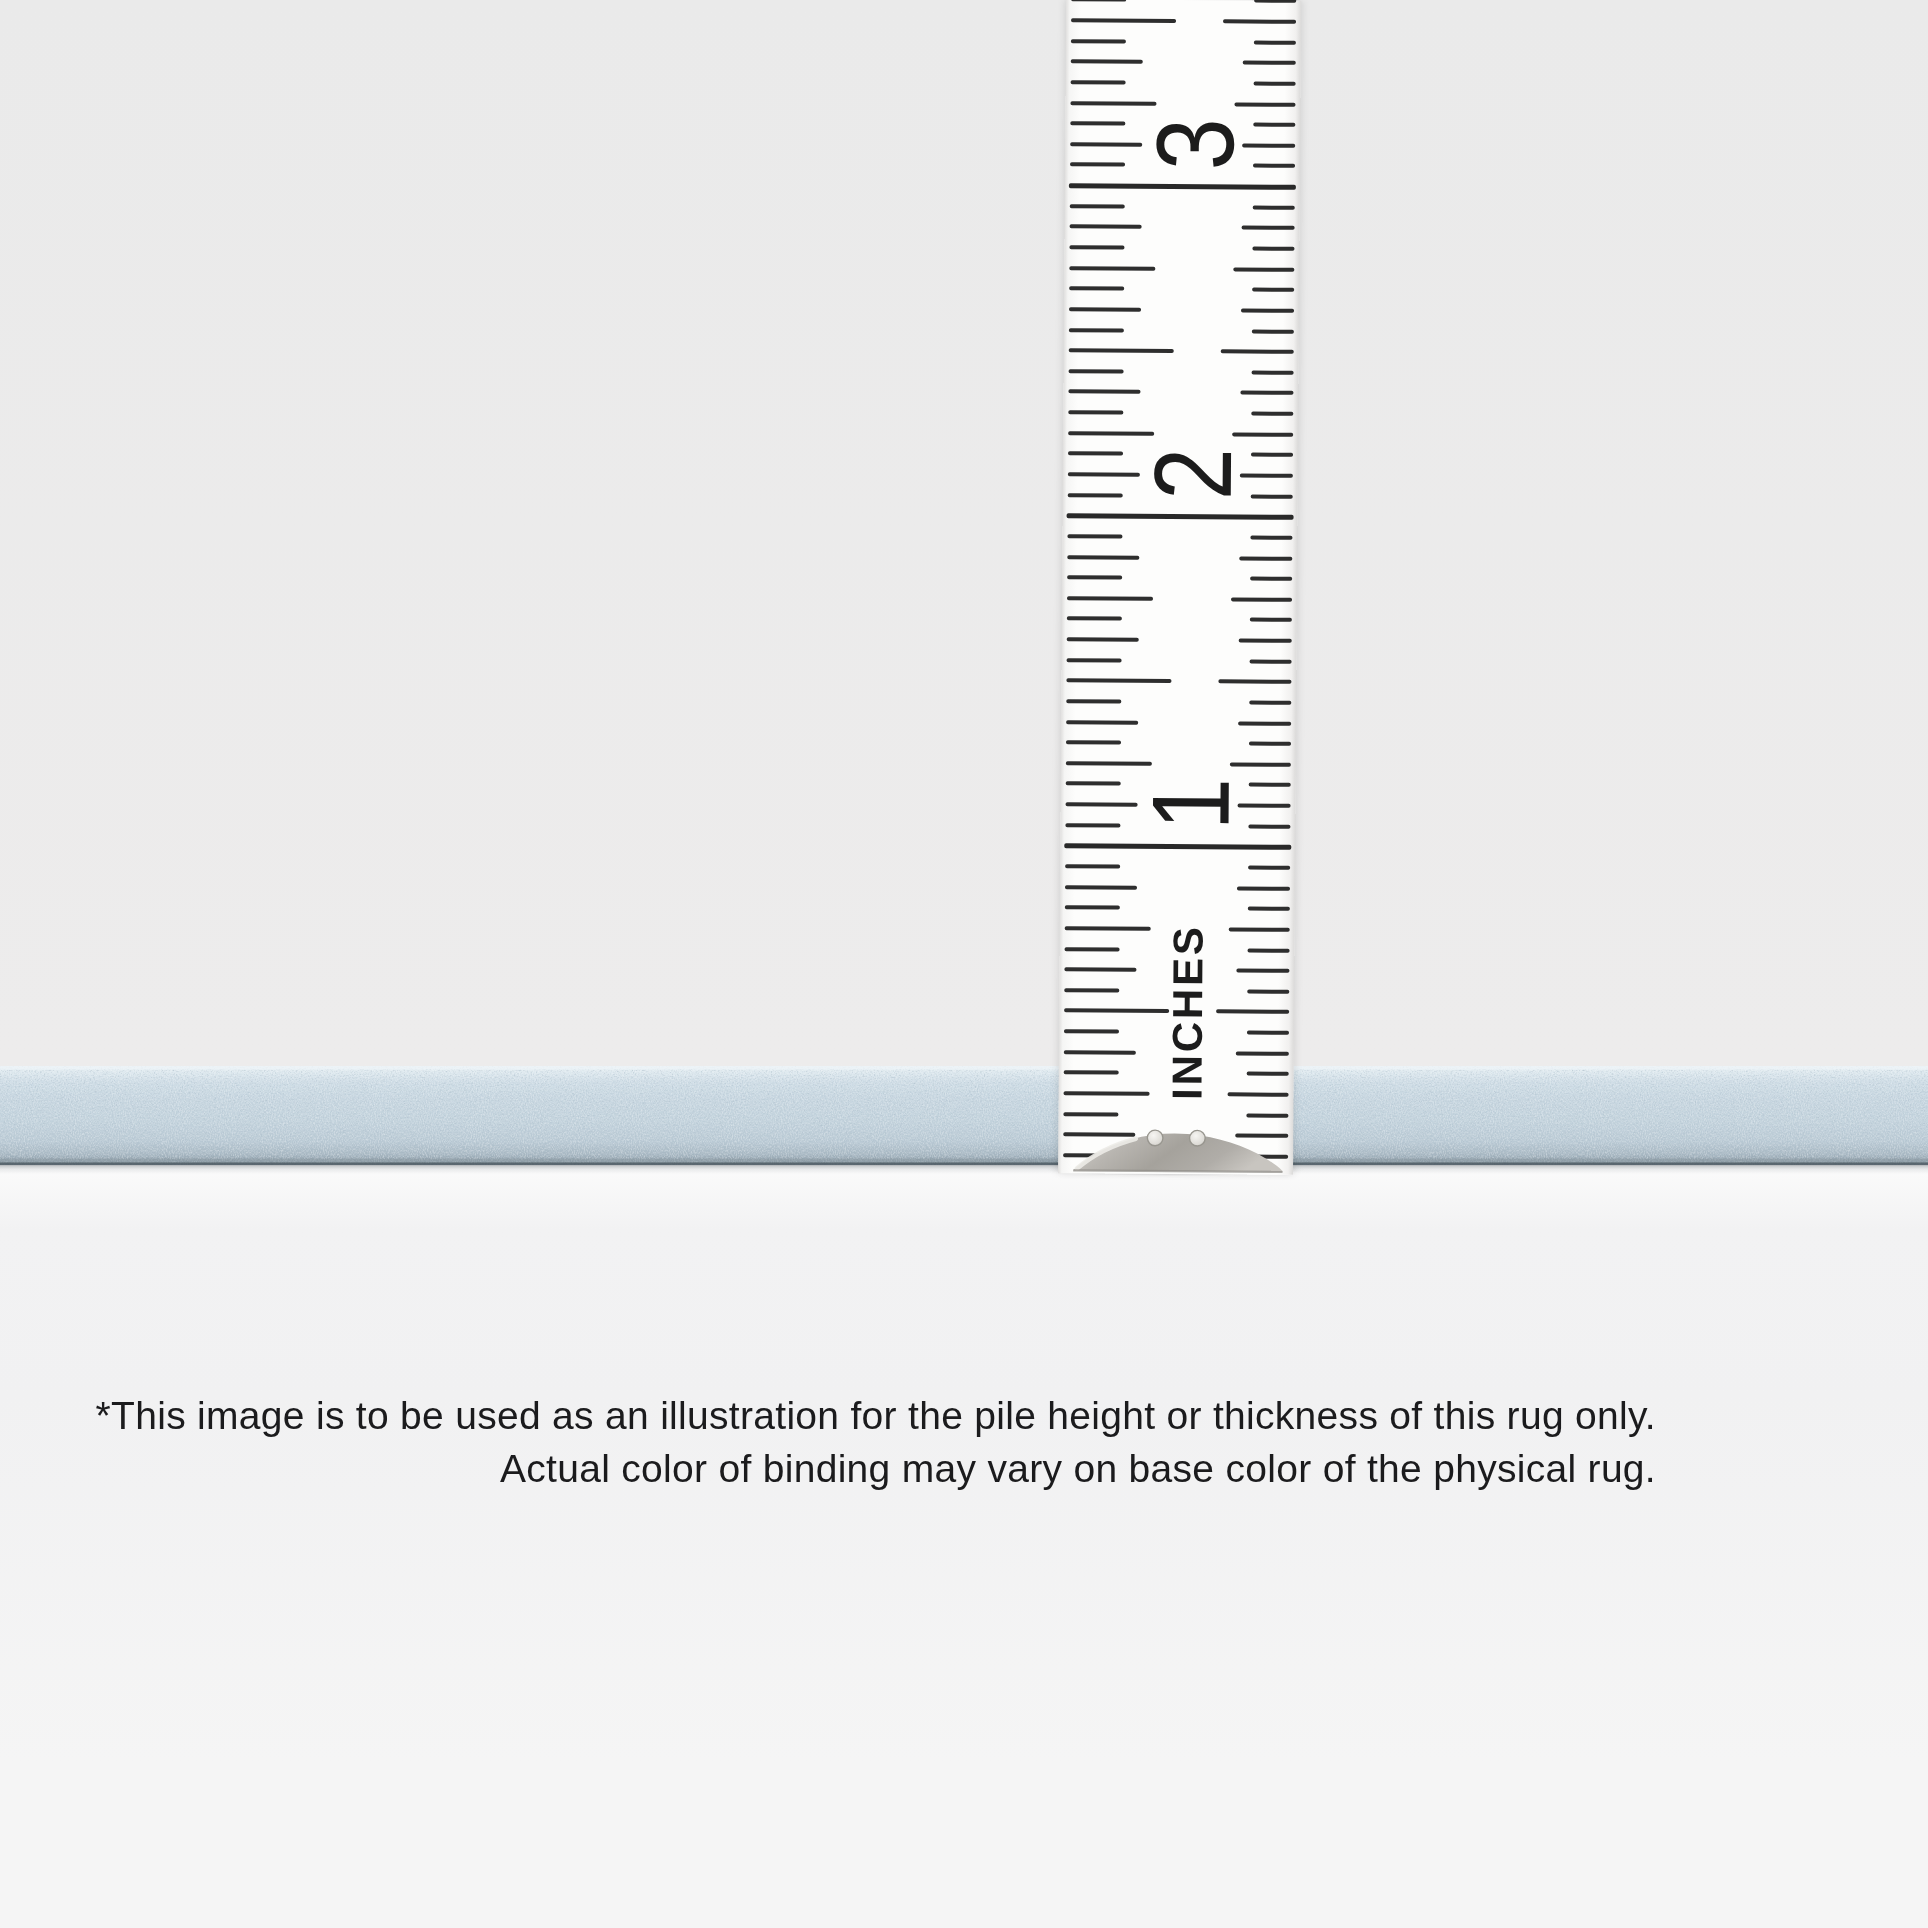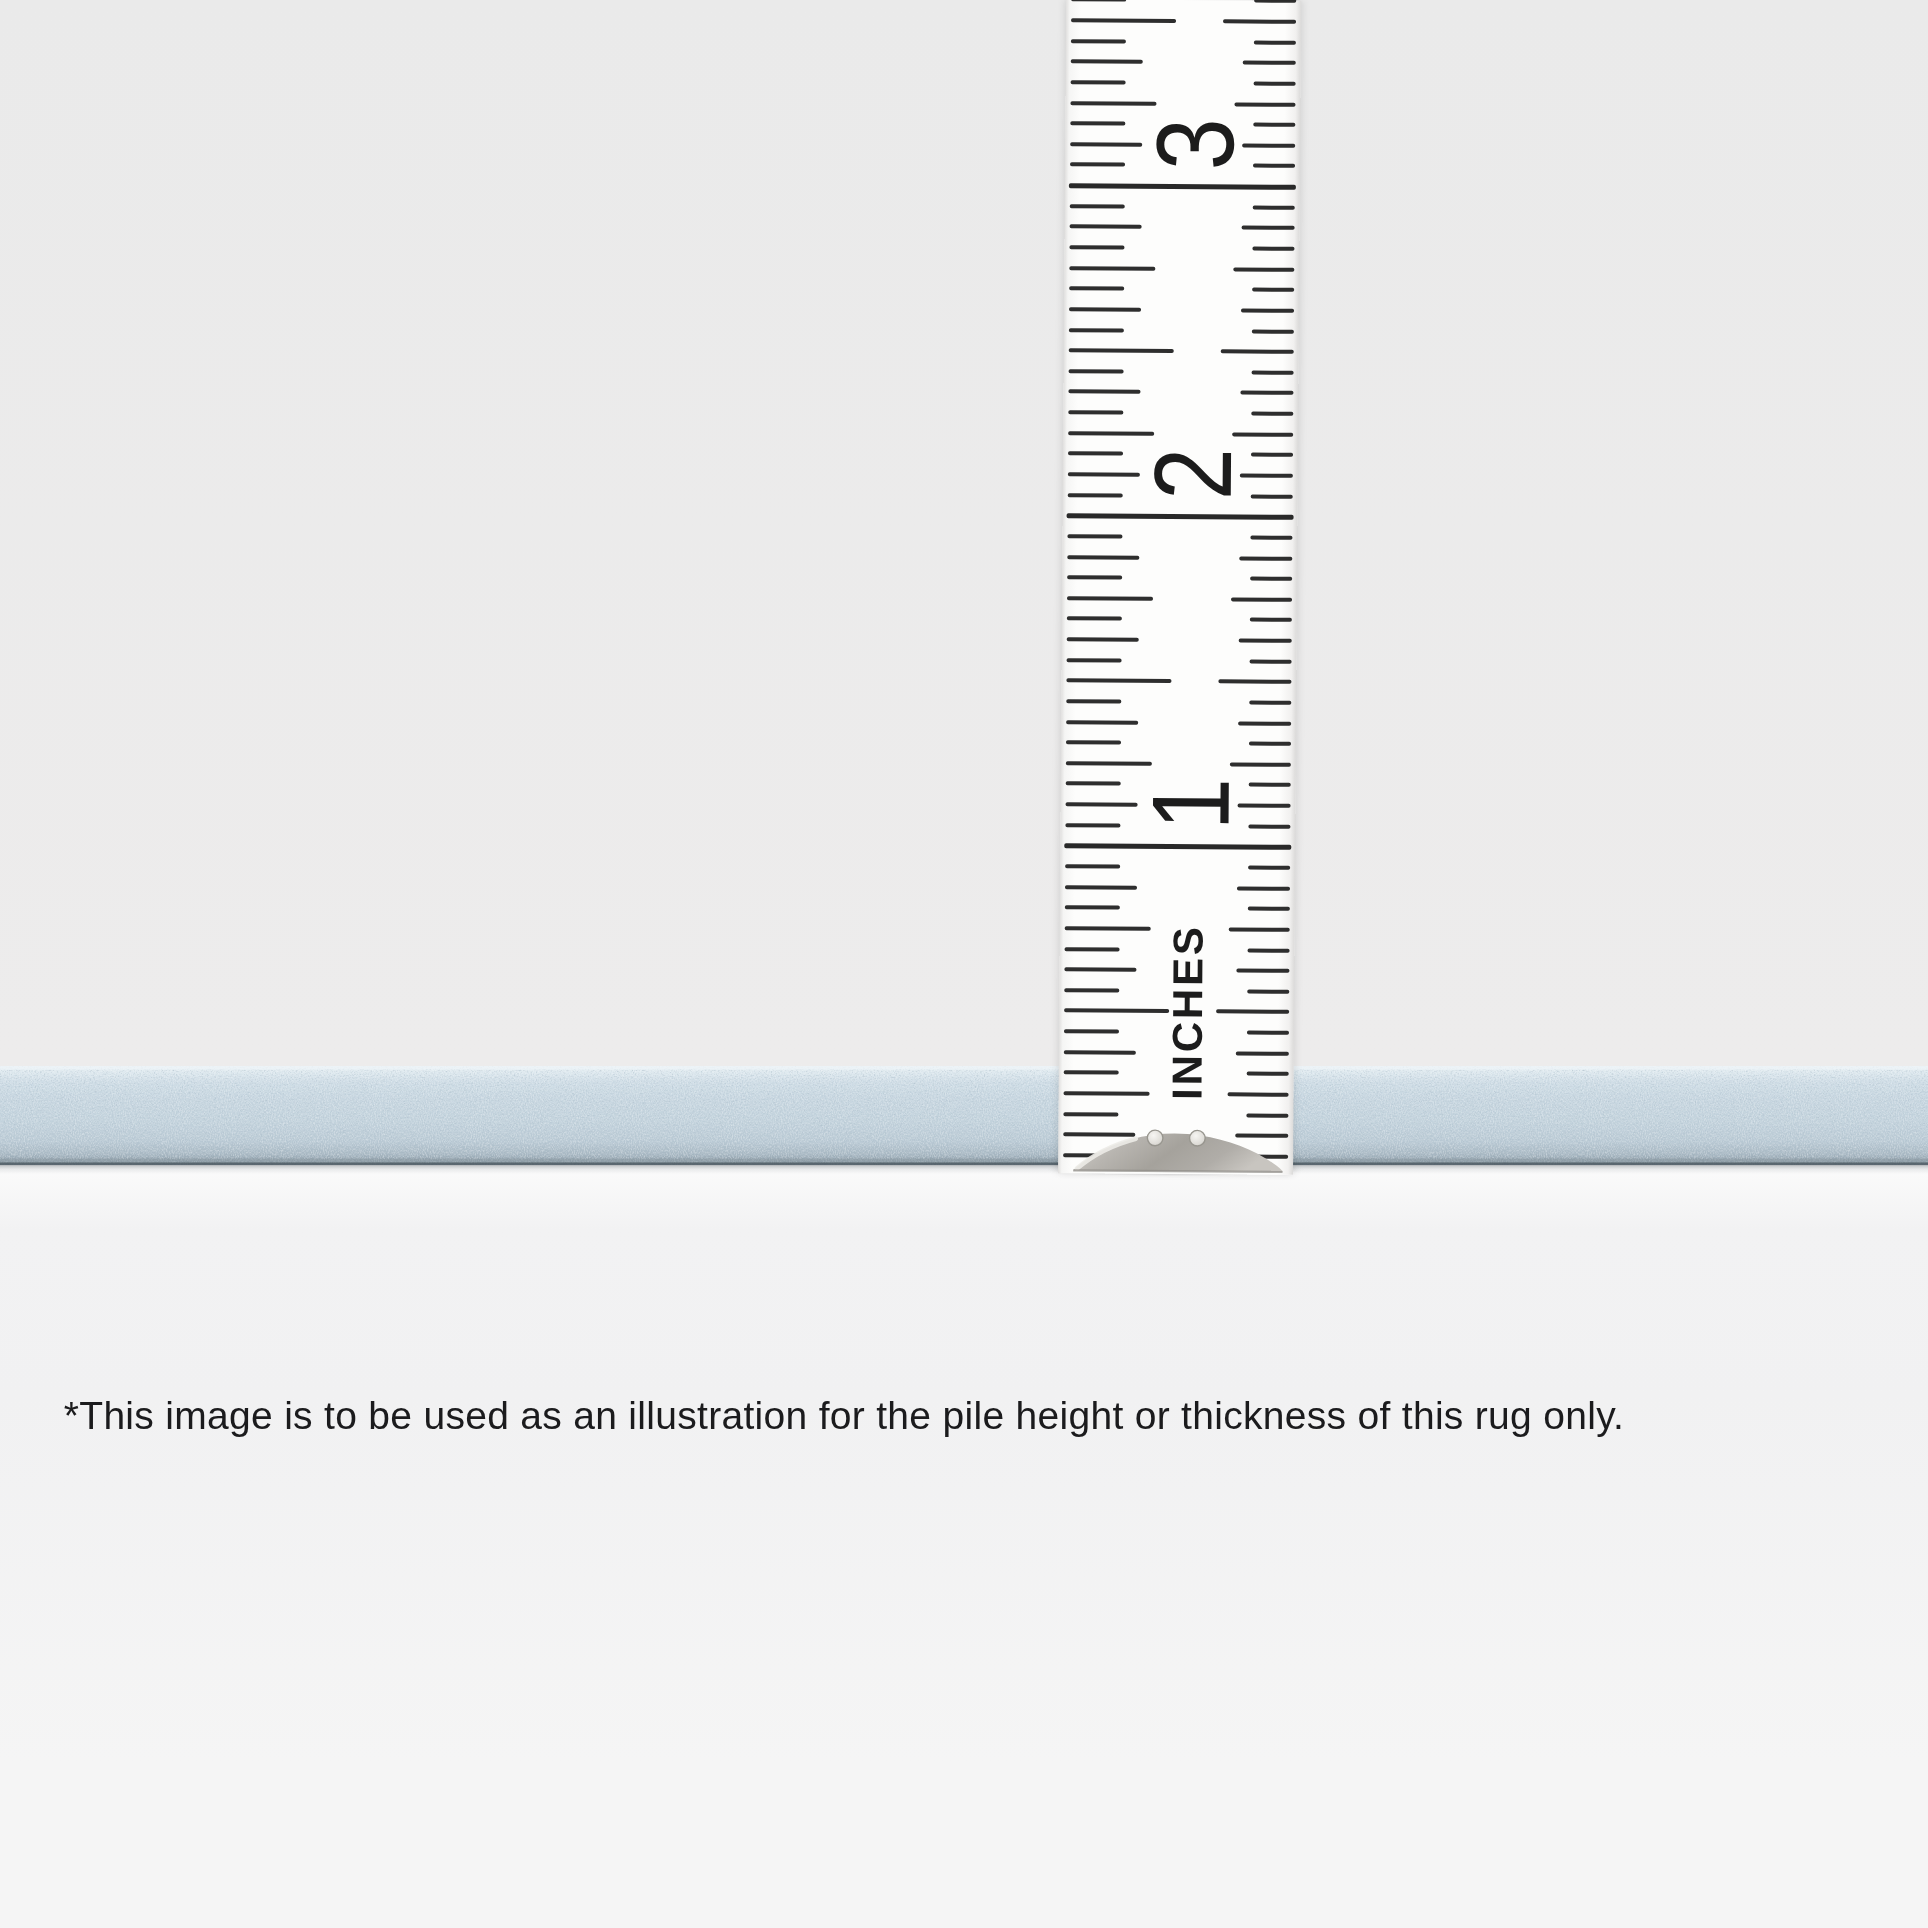--- a/index.html
+++ b/index.html
@@ -38,22 +38,22 @@
     transform:translate(-50%,-50%) rotate(-90deg) scaleX(.85);
     white-space:nowrap;
   }
   .unit{
     position:absolute;z-index:2;left:129px;top:1012px;color:var(--ink,#1c1c1c);
     font-size:42px;font-weight:700;letter-spacing:2.8px;line-height:1;
     transform:translate(-50%,-50%) rotate(-90deg);white-space:nowrap;
   }
   .clip{position:absolute;z-index:3;left:5.5px;bottom:0.9px;width:224px;height:46px;}
   .disclaimer{
-    position:absolute;left:16px;top:1389px;width:1656px;z-index:4;
-    text-align:center;font-size:39px;line-height:53px;color:var(--text,#1b1b1d);
+    position:absolute;left:0;top:1389px;width:1656px;z-index:4;
+    text-align:right;font-size:39px;line-height:53px;color:var(--text,#1b1b1d);
     letter-spacing:0.3px;
   }
 </style>
 </head>
 <body>
 
 <div class="scene">
 
   <div class="table"></div>
 
@@ -230,16 +230,17 @@
       <path d="M10,48 C22,36 44,22 72,14 C98,6.5 124,5.5 148,9 C185,14 220,30 238,47 L238,48 Z" fill="url(#metalGrad)"></path>
       <path d="M14,46 C30,32 52,20 78,13" stroke="#ecebe7" stroke-width="5" fill="none" opacity="0.9" stroke-linecap="round"></path>
       <path d="M10,48 L238,48" stroke="#8d8b86" stroke-width="2.5" opacity="0.7"></path>
       <circle cx="99" cy="12" r="8.5" fill="url(#rivetGrad)" stroke="#98968f" stroke-width="1.5"></circle>
       <circle cx="145" cy="12" r="8.5" fill="url(#rivetGrad)" stroke="#98968f" stroke-width="1.5"></circle>
     </svg>
   </div>
 
   <div class="disclaimer">
     <div>*This image is to be used as an illustration for the pile height or thickness of this rug only.</div>
+    <div>Actual color of binding may vary on base color of the physical rug.</div>
   </div>
 
 </div>
 
 
 </body></html>

